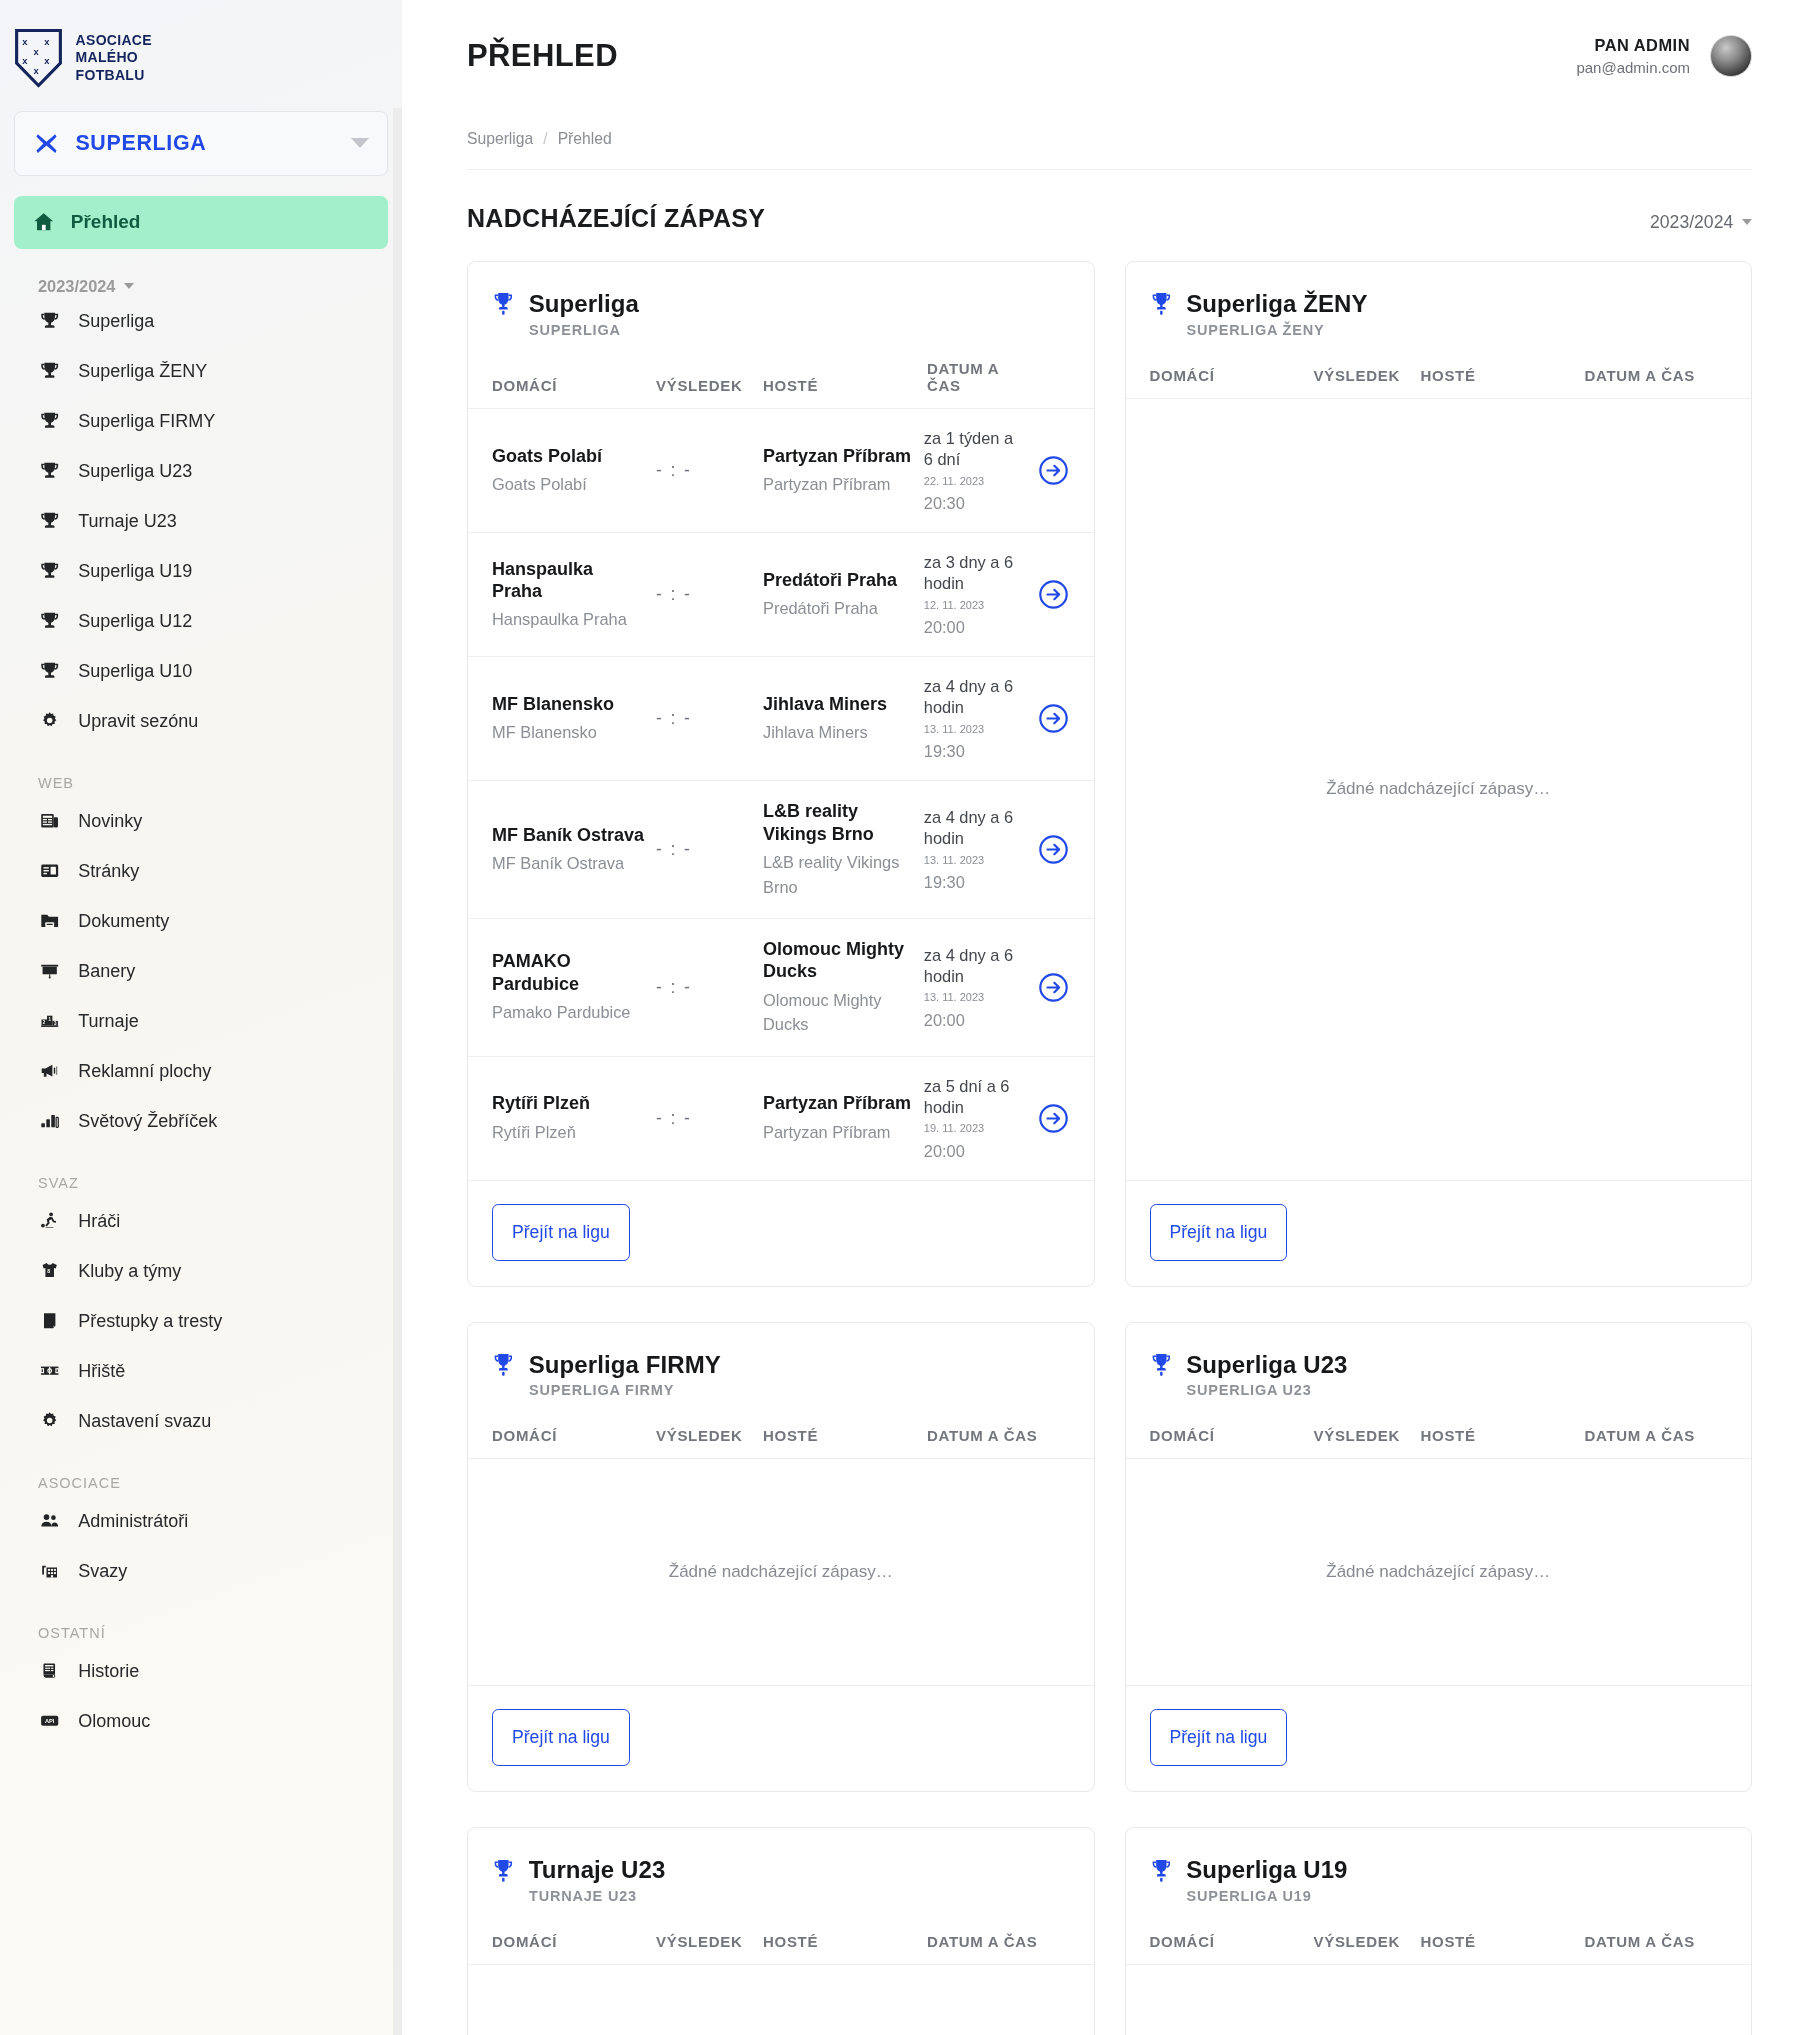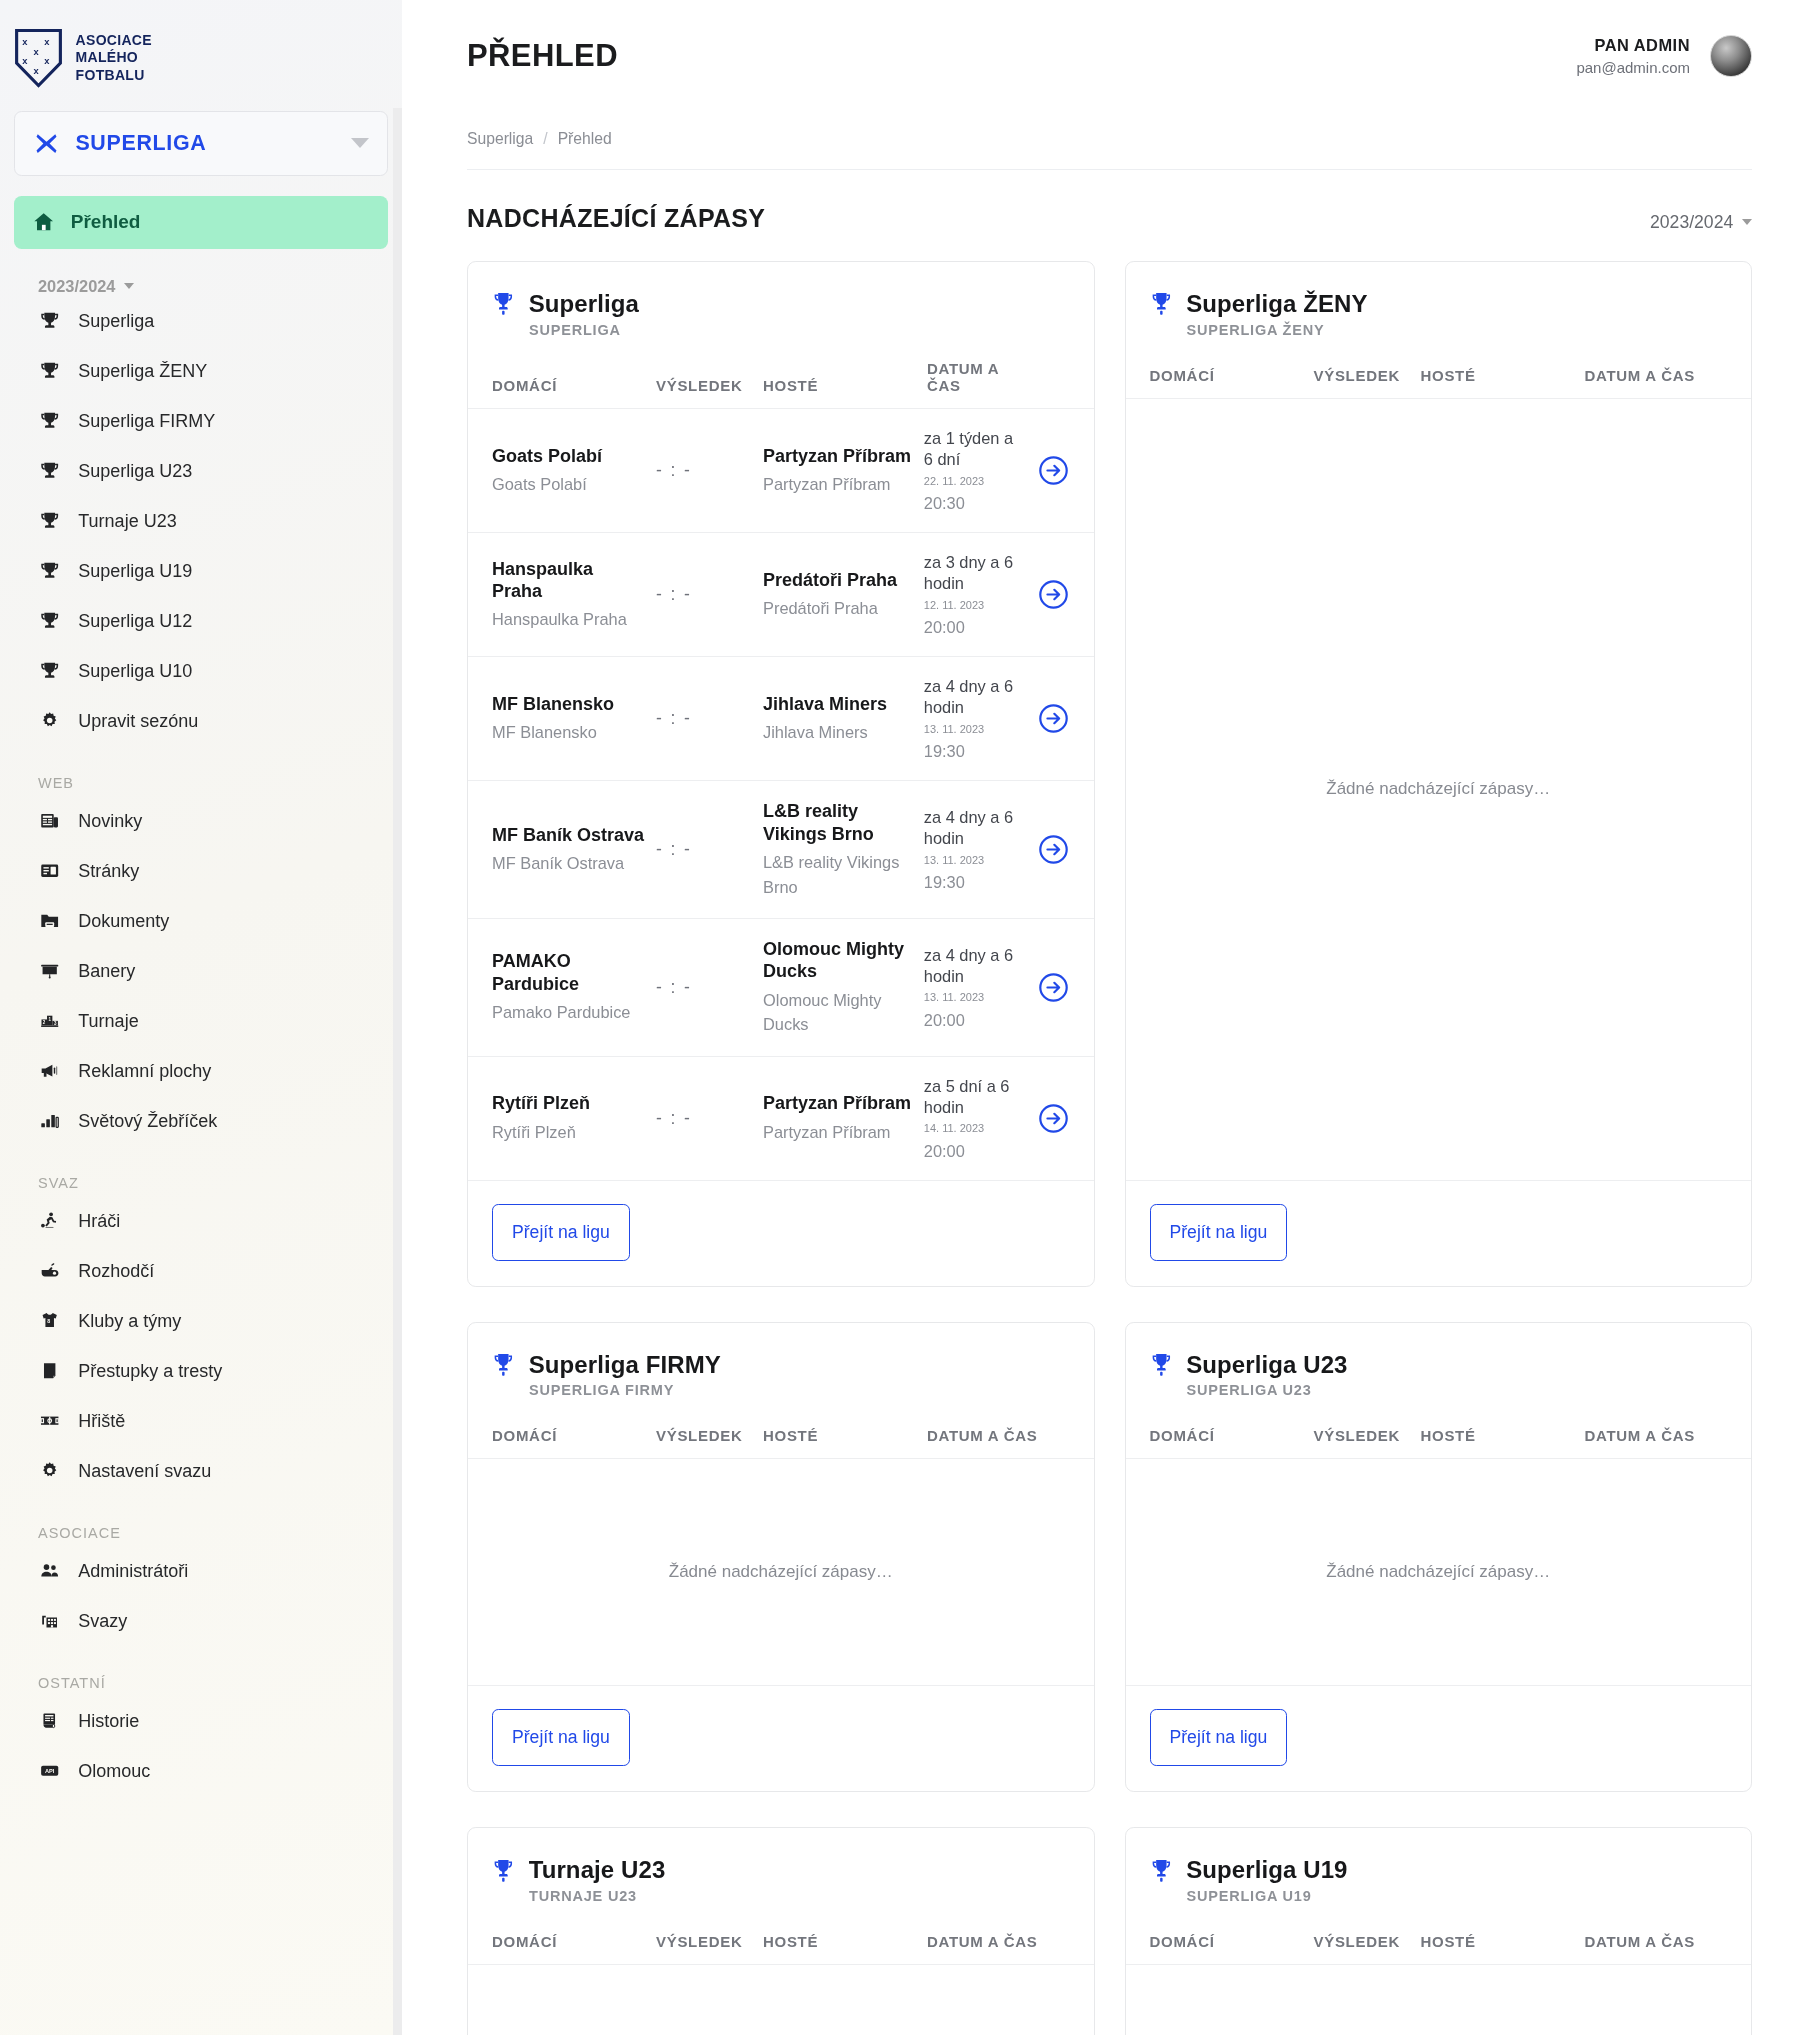--- a/index.html
+++ b/index.html
@@ -442,30 +442,20 @@
               <circle cx="13.6" cy="4.8" r="2.1" fill="#232426"></circle>
                 <path d="M12.2 7.6l-3.6 3.1 1 3.2-2.6 3.4 1.7 1.3 3.3-4-.8-2.6 2.6-1.6 1.9 3.4 3.2.6.3-2-2.2-.4-2-3.9z" fill="#232426"></path>
                 <circle cx="4.4" cy="17.4" r="2.1" fill="#232426"></circle>
                 <path d="M7.4 19.6h8.8" stroke="#232426" stroke-width="1.2" opacity=".6"></path>
             </svg>
           </span>
           <span class="lbl">Hráči</span>
         </div>
         <div class="nav-item">
           <span class="ico">
-            <svg width="21.4" height="21.4" viewBox="0 0 24 24">
-              <path d="M3 11.2h7.6l3-3.4 1.7 1.1-1.5 2.3h4.4c2 0 3.6 1.6 3.6 3.6s-1.6 3.6-3.6 3.6H6.6c-2 0-3.6-1.6-3.6-3.6z" fill="#232426"></path>
-                <circle cx="17.4" cy="14.8" r="1.8" fill="#faf9f4"></circle>
-                <path d="M14.6 5.6l1.8-1.2" stroke="#232426" stroke-width="1.6" stroke-linecap="round"></path>
-            </svg>
-          </span>
-          <span class="lbl">Rozhodčí</span>
-        </div>
-        <div class="nav-item">
-          <span class="ico">
             <svg width="21.4" height="21.4" viewBox="0 0 24 24" style="font-size:29px">
               <path d="M8.6 3.4L4 5.6l1.2 4 2-0.5v9.9h9.6V9.1l2 .5 1.2-4-4.6-2.2c-.8 1.4-1.9 2-3.4 2s-2.6-.6-3.4-2z" fill="#232426"></path>
                 <text x="9.2" y="14.4" fill="#faf9f4" font-family="Liberation Sans" font-size="6" font-weight="700">8</text>
             </svg>
           </span>
           <span class="lbl">Kluby a týmy</span>
         </div>
         <div class="nav-item">
           <span class="ico">
             <svg width="21.4" height="21.4" viewBox="0 0 24 24">
@@ -726,21 +716,21 @@
             <div class="team-name">Rytíři Plzeň</div>
             <div class="team-club">Rytíři Plzeň</div>
           </div>
           <div class="m-res">- : -</div>
           <div class="m-away">
             <div class="team-name">Partyzan Příbram</div>
             <div class="team-club">Partyzan Příbram</div>
           </div>
           <div class="m-date">
             <div class="dt-rel">za 5 dní a 6 hodin</div>
-            <div class="dt-date">14. 11. 2023</div>
+            <div class="dt-date">19. 11. 2023</div>
             <div class="dt-time">20:00</div>
           </div>
           <div class="m-arrow">
                 <svg width="33" height="33" viewBox="0 0 24 24">
   <circle cx="12" cy="12" r="9.6" fill="none" stroke="#2149e8" stroke-width="1.6"></circle>
   <path d="M7.6 12h8.3M12.6 8.6L16.1 12l-3.5 3.4" fill="none" stroke="#2149e8" stroke-width="1.6" stroke-linecap="round" stroke-linejoin="round"></path>
 </svg>
               </div>
         </div>
           </div>

